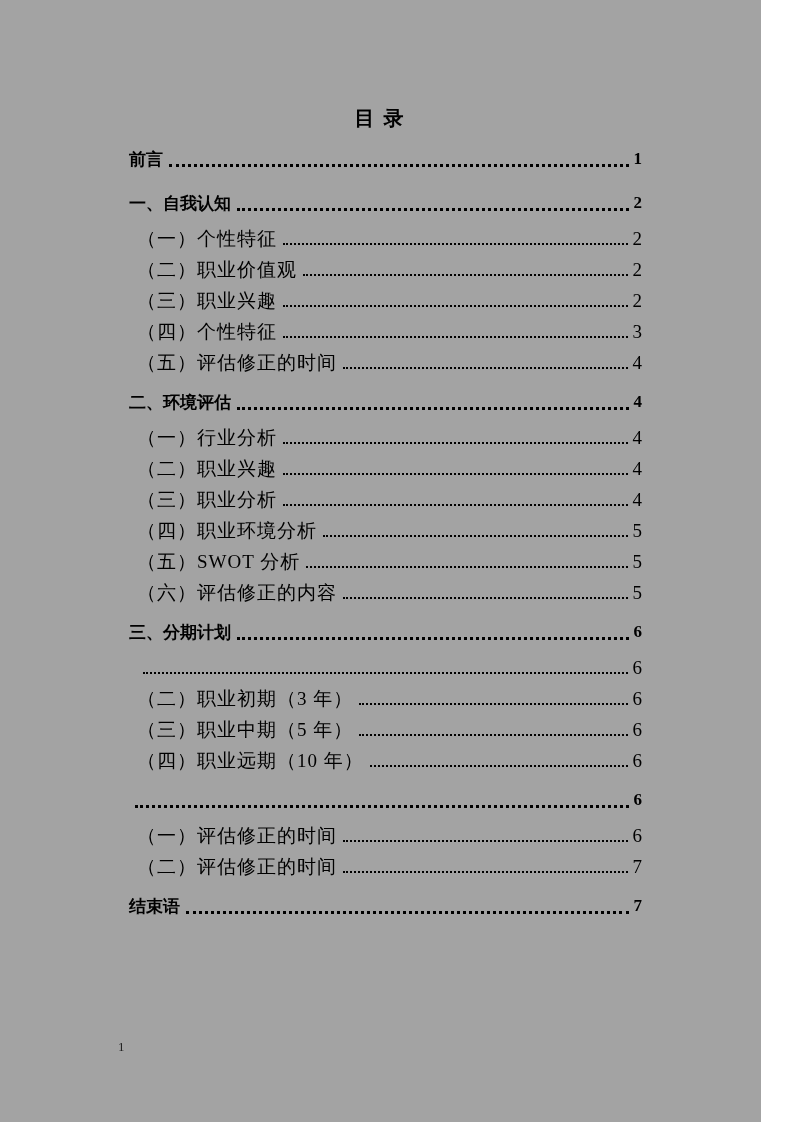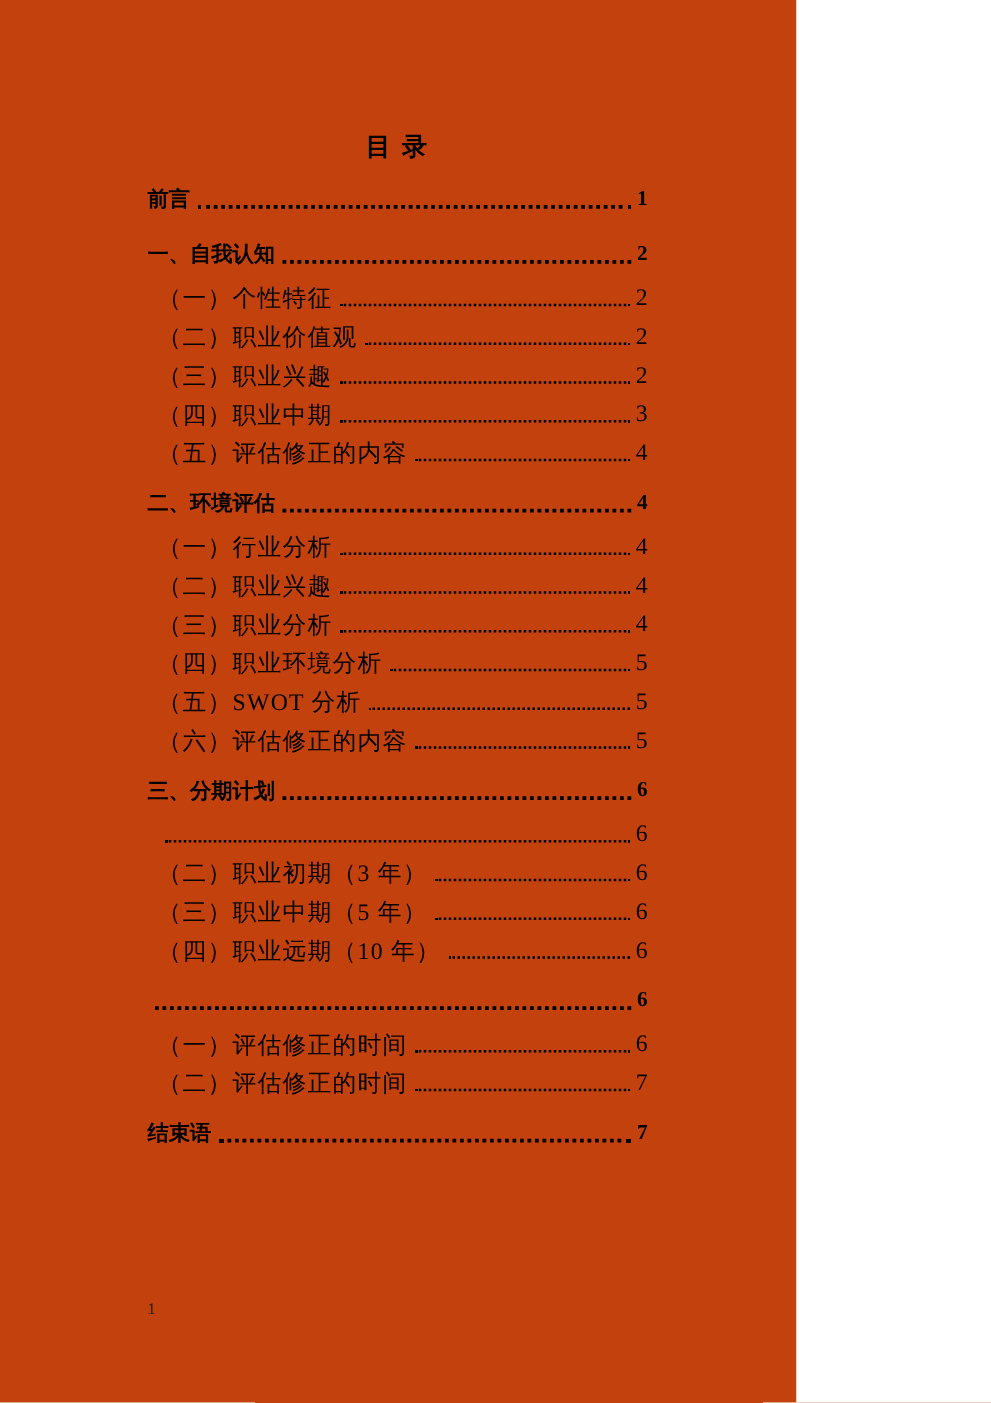--- a/index.html
+++ b/index.html
@@ -2,39 +2,40 @@
 <html><head>
 <meta charset="utf-8">
 <style>
   html, body {
     margin: 0;
     padding: 0;
     background: #ffffff;
   }
   .page {
     position: relative;
-    width: 637px;
+    width: 761px;
     height: 1122px;
-    background: #c2410c;
+    background: #a3a3a3;
     color: #000000;
     font-family: "Liberation Serif", "DejaVu Serif", serif;
     overflow: hidden;
   }
   .content {
     padding: 103px 119px 0 118px;
   }
   .doc-title {
     text-align: center;
     font-size: 20px;
     font-weight: bold;
     line-height: 30px;
     letter-spacing: 2px;
   }
   .toc-list {
     margin-top: 6px;
+    margin-left: 11px;
   }
   .toc-row {
     display: flex;
     align-items: center;
     white-space: nowrap;
   }
   .toc-row.l1 {
     height: 40px;
     margin-top: 4px;
     font-size: 17px;
@@ -104,27 +105,27 @@
     <span class="toc-page">2</span>
   </div>
 
   <div class="toc-row l2">
     <span class="toc-label">（三）职业兴趣</span>
     <span class="toc-leader"></span>
     <span class="toc-page">2</span>
   </div>
 
   <div class="toc-row l2">
-    <span class="toc-label">（四）职业中期</span>
+    <span class="toc-label">（四）个性特征</span>
     <span class="toc-leader"></span>
     <span class="toc-page">3</span>
   </div>
 
   <div class="toc-row l2">
-    <span class="toc-label">（五）评估修正的内容</span>
+    <span class="toc-label">（五）评估修正的时间</span>
     <span class="toc-leader"></span>
     <span class="toc-page">4</span>
   </div>
 
   <div class="toc-row l1">
     <span class="toc-label">二、环境评估</span>
     <span class="toc-leader"></span>
     <span class="toc-page">4</span>
   </div>
 

